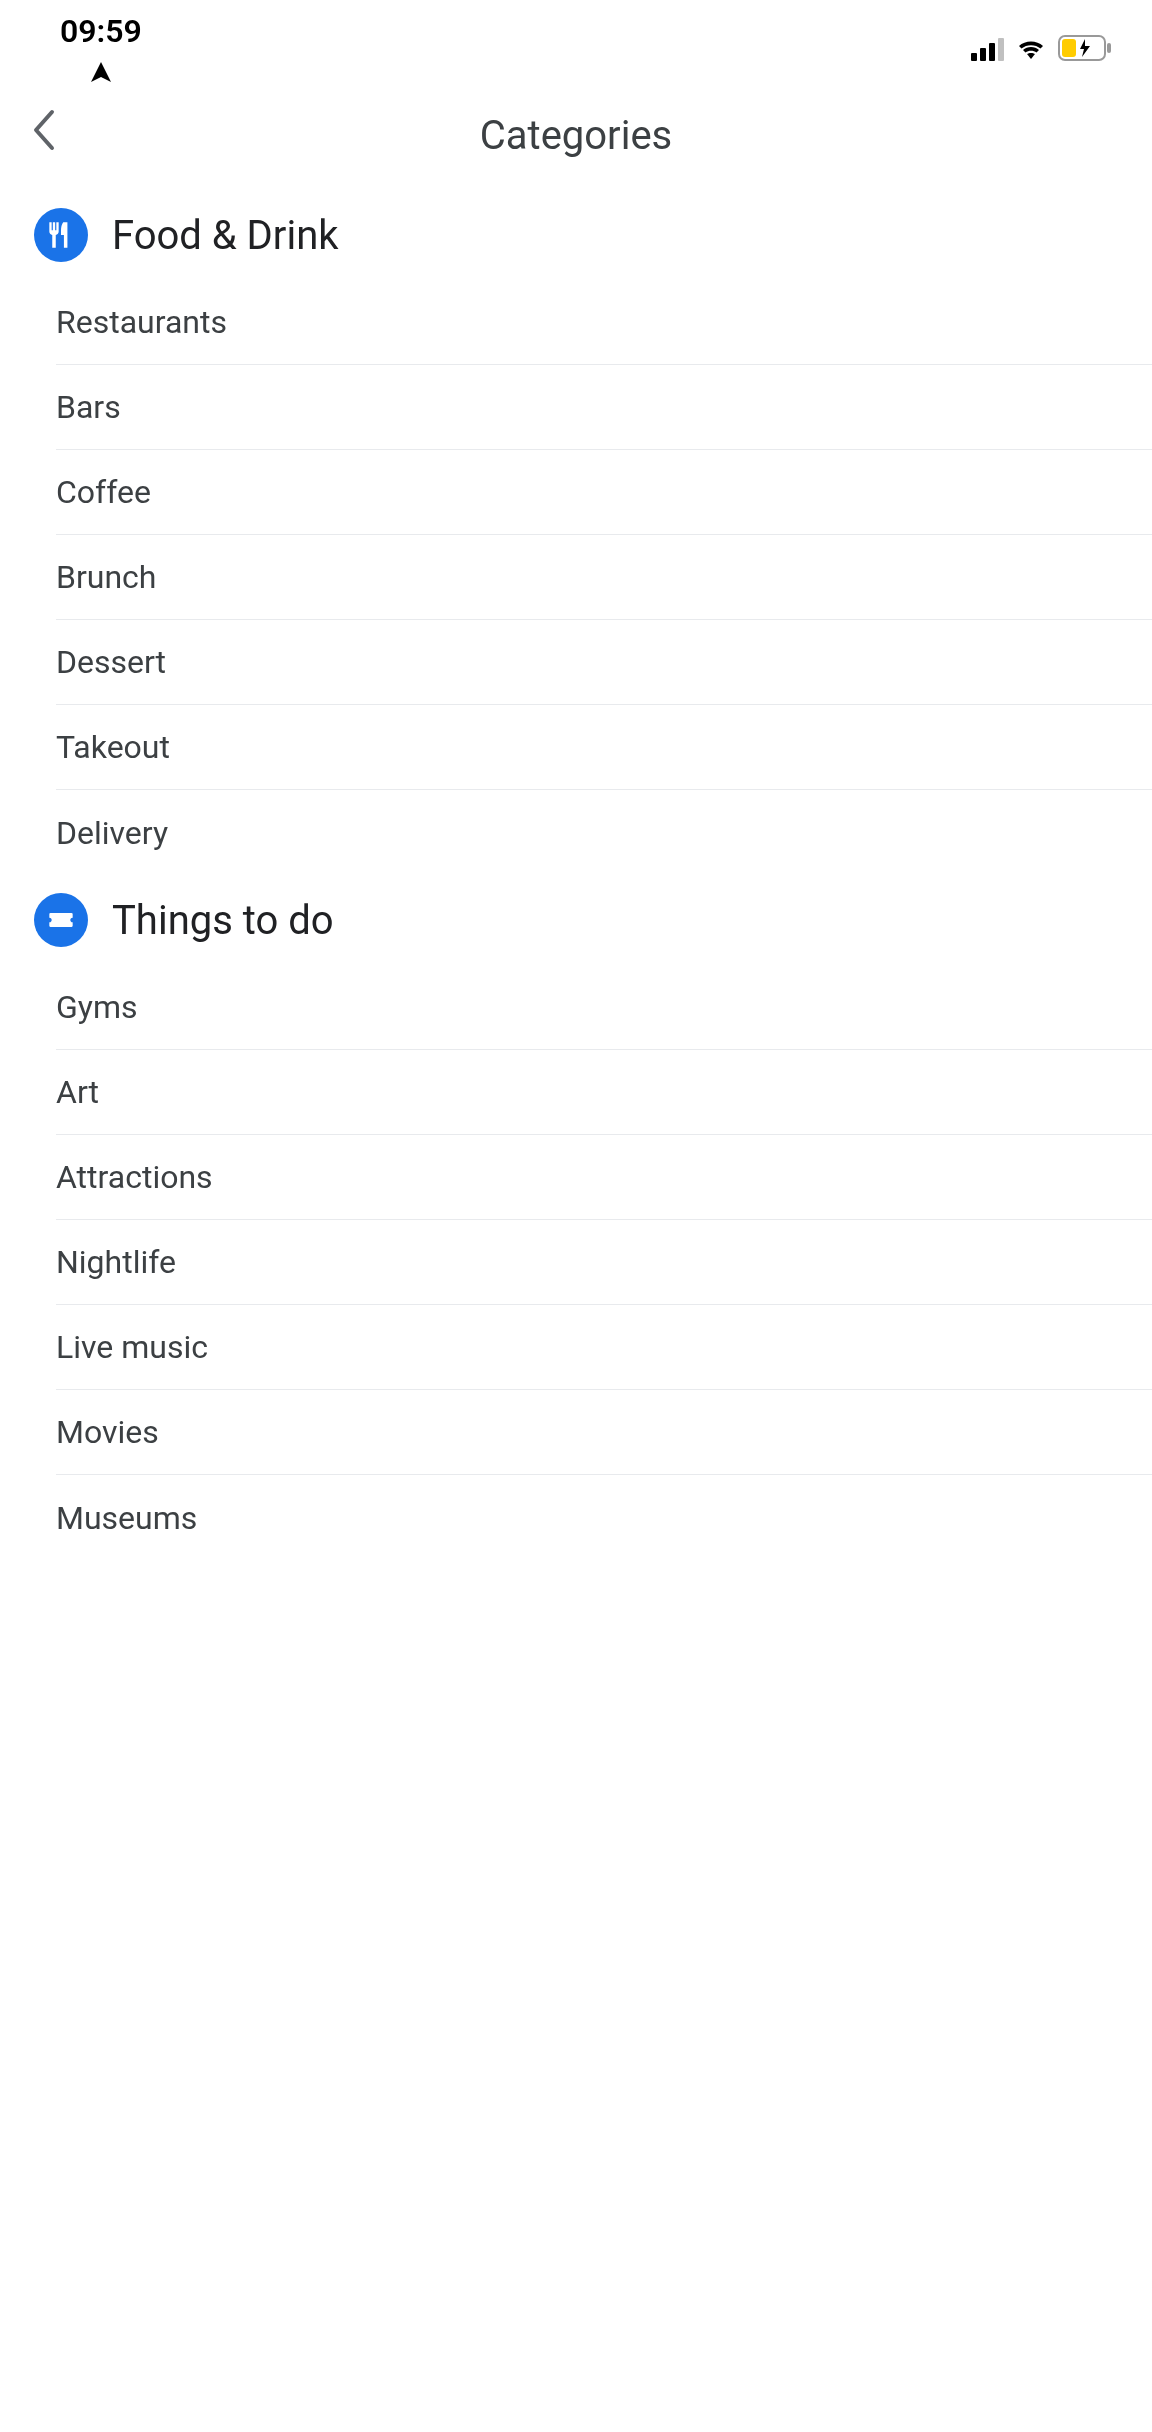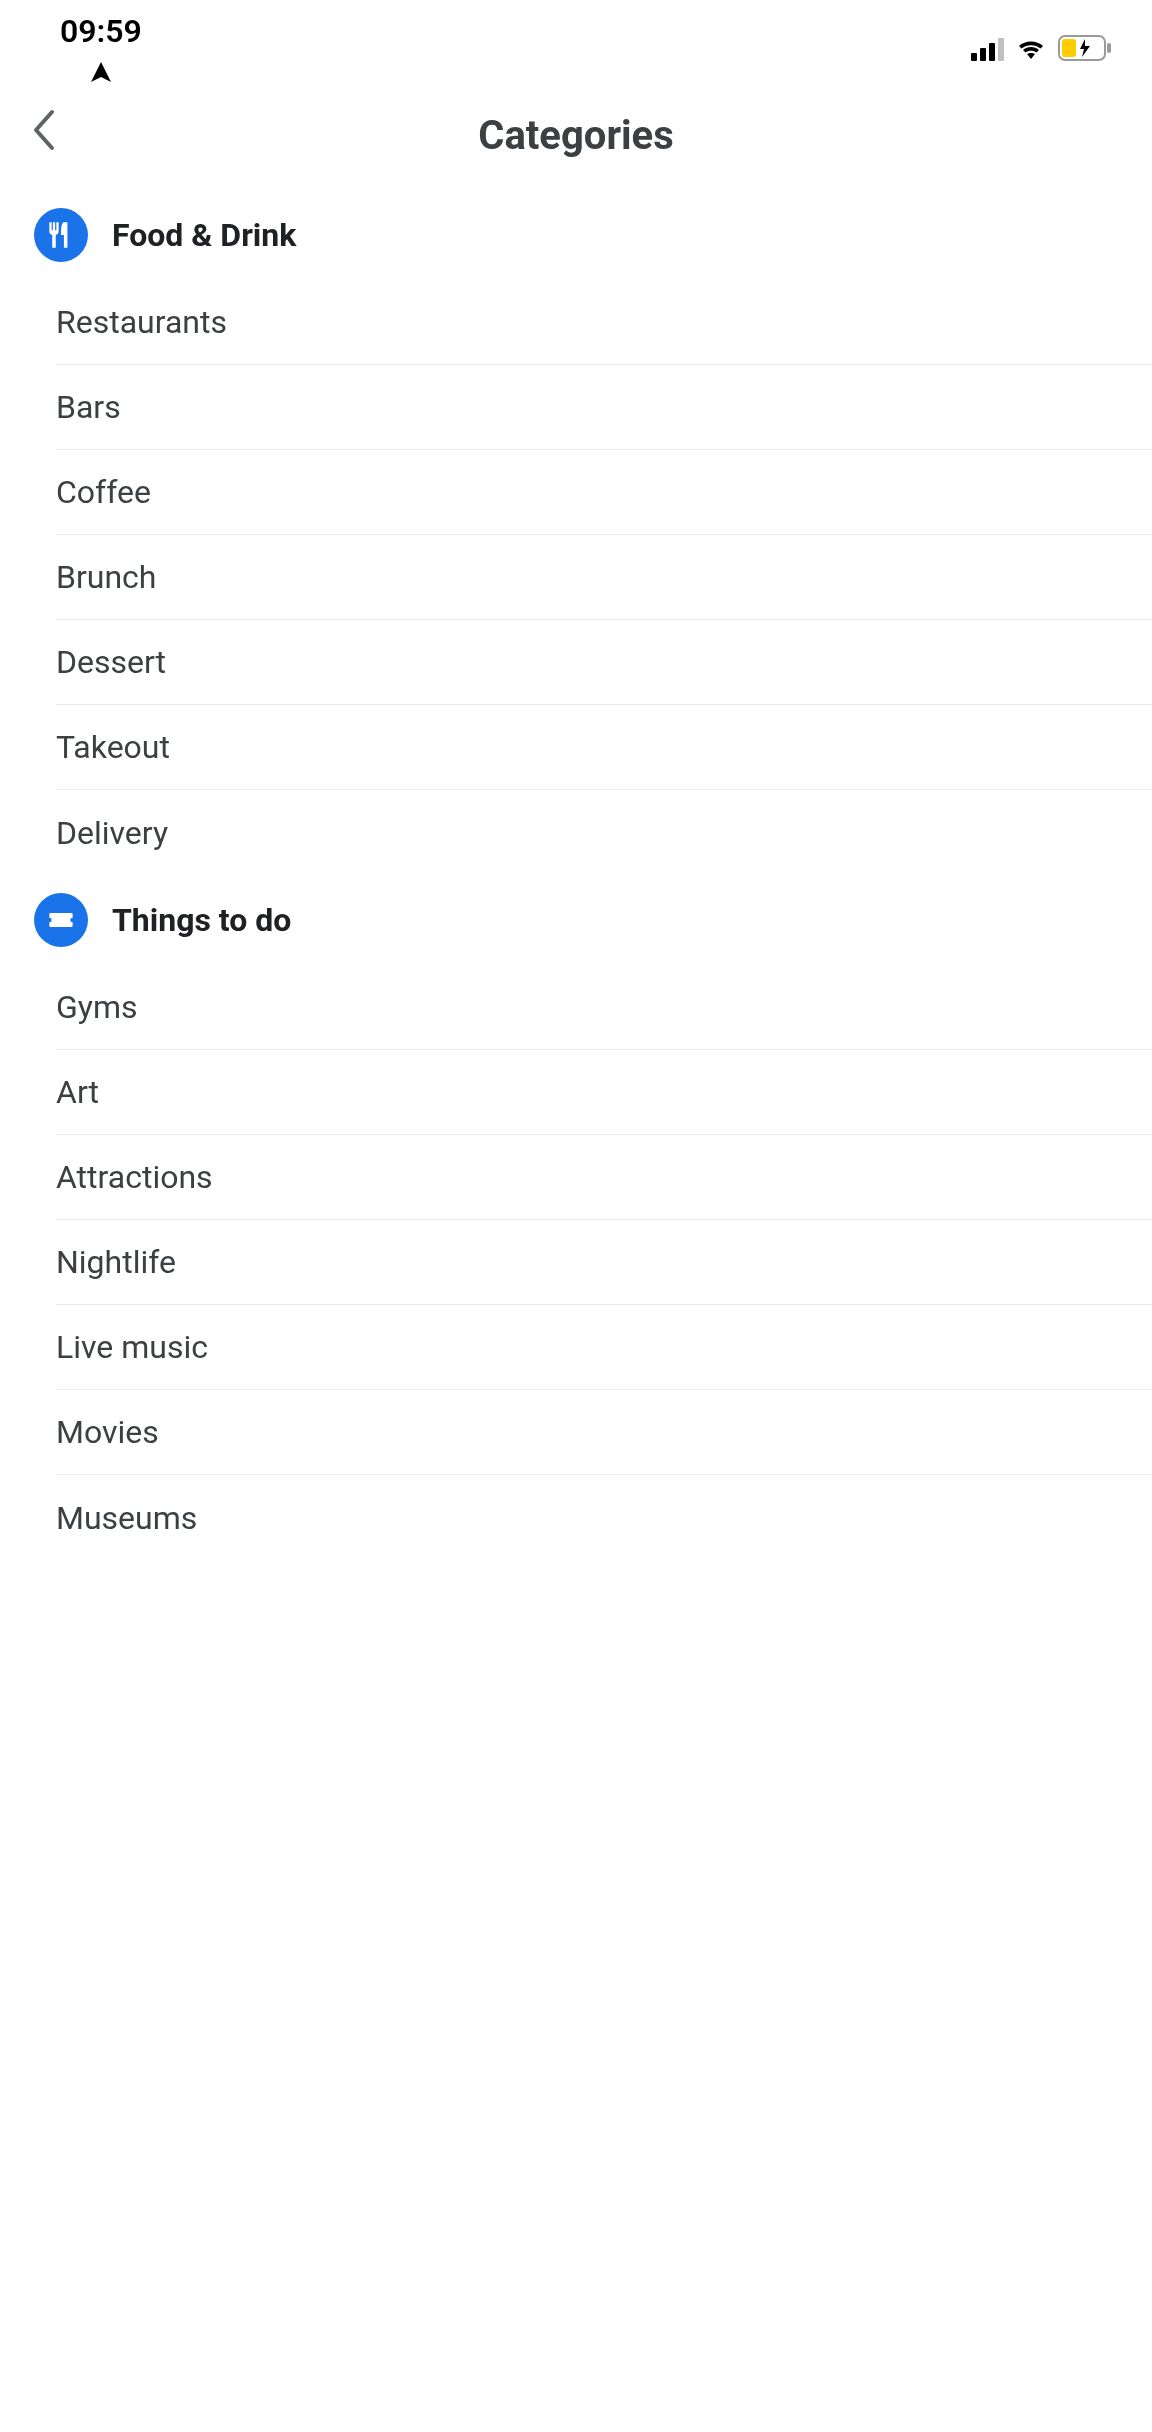--- a/index.html
+++ b/index.html
@@ -62,21 +62,21 @@
       position: absolute;
       left: 30px;
       font-size: 40px;
       color: #5f6368;
       cursor: pointer;
     }
     .header-title {
       flex: 1;
       text-align: center;
       font-size: 40px;
-      font-weight: 700;
+      font-weight: 400;
       color: #3c4043;
     }
     .content {
       padding: 10px 0;
     }
     .section-header {
       display: flex;
       align-items: center;
       padding: 18px 34px;
       gap: 24px;
@@ -85,22 +85,22 @@
       width: 54px;
       height: 54px;
       border-radius: 50%;
       background: #1a73e8;
       display: flex;
       align-items: center;
       justify-content: center;
       flex-shrink: 0;
     }
     .section-title {
-      font-size: 32px;
-      font-weight: 700;
+      font-size: 40px;
+      font-weight: 400;
       color: #202124;
     }
     .list-item {
       display: flex;
       align-items: center;
       height: 85px;
       margin-left: 56px;
       border-bottom: 1px solid #e8eaed;
       cursor: pointer;
     }

